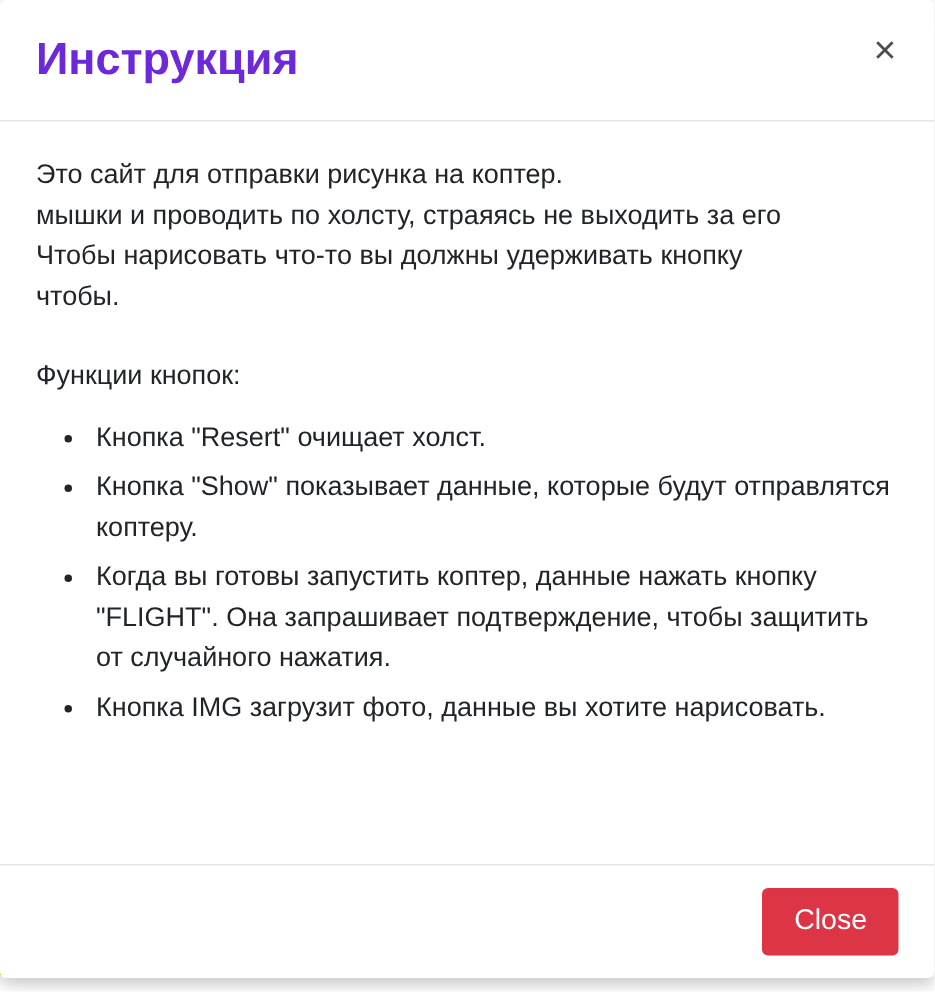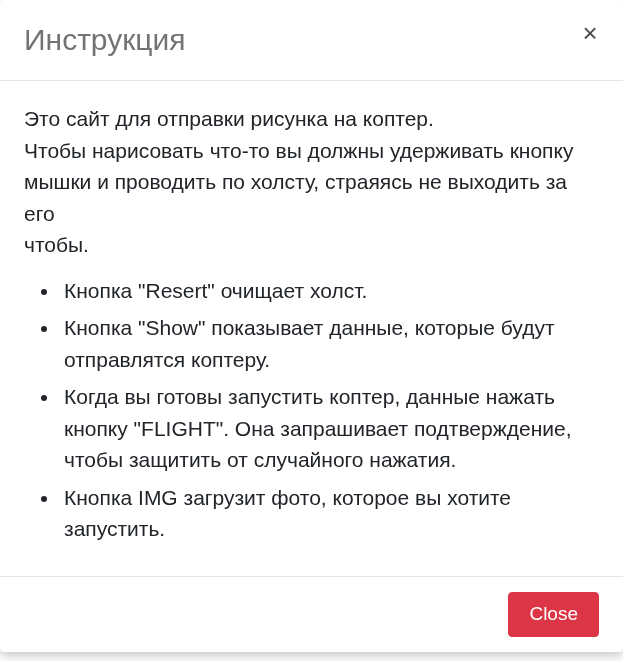--- a/index.html
+++ b/index.html
@@ -71,22 +71,22 @@
     height: 81px;
     min-height: 81px;
     border-bottom: 1px solid #e5e5e5;
     display: flex;
     align-items: center;
     padding: 0 24px;
     box-sizing: border-box;
   }
   .modal-title {
     font-size: 30px;
-    font-weight: normal;
-    color: #737373;
+    font-weight: bold;
+    color: #6d28d9;
     margin: 0;
     line-height: 1.2;
   }
   .modal-close {
     position: absolute;
     right: 18px;
     top: 18px;
     width: 30px;
     height: 30px;
     border: none;
@@ -96,21 +96,21 @@
     line-height: 26px;
     cursor: pointer;
     padding: 0;
     font-family: "Liberation Sans", sans-serif;
   }
 
   .modal-body {
     flex: 1 1 auto;
     padding: 22px 24px 8px 24px;
     box-sizing: border-box;
-    font-size: 21px;
+    font-size: 18px;
     color: #212529;
     line-height: 1.5;
     overflow: hidden;
   }
   .modal-body p {
     margin: 0 0 0 0;
   }
   .body-intro {
     margin-bottom: 0;
   }
@@ -163,29 +163,30 @@
 <div id="instruction-modal">
 
   <div class="modal-header">
     <h2 class="modal-title">Инструкция</h2>
     <button class="modal-close">×</button>
   </div>
 
   <div class="modal-body">
     <p class="body-intro">
       <span class="line">Это сайт для отправки рисунка на коптер.</span>
+      <span class="line">мышки и проводить по холсту, страяясь не выходить за его</span>
       <span class="line">Чтобы нарисовать что-то вы должны удерживать кнопку</span>
-      <span class="line">мышки и проводить по холсту, страяясь не выходить за его</span>
       <span class="line">чтобы.</span>
     </p>
+    <p class="functions-heading">Функции кнопок:</p>
     <ul>
       <li>Кнопка "Resert" очищает холст.</li>
       <li>Кнопка "Show" показывает данные, которые будут отправлятся коптеру.</li>
       <li>Когда вы готовы запустить коптер, данные нажать кнопку "FLIGHT". Она запрашивает подтверждение, чтобы защитить от случайного нажатия.</li>
-      <li>Кнопка IMG загрузит фото, которое вы хотите запустить.</li>
+      <li>Кнопка IMG загрузит фото, данные вы хотите нарисовать.</li>
     </ul>
   </div>
 
   <div class="modal-footer">
     <button class="btn-close-footer">Close</button>
   </div>
 
 </div>
 
 </body></html>

